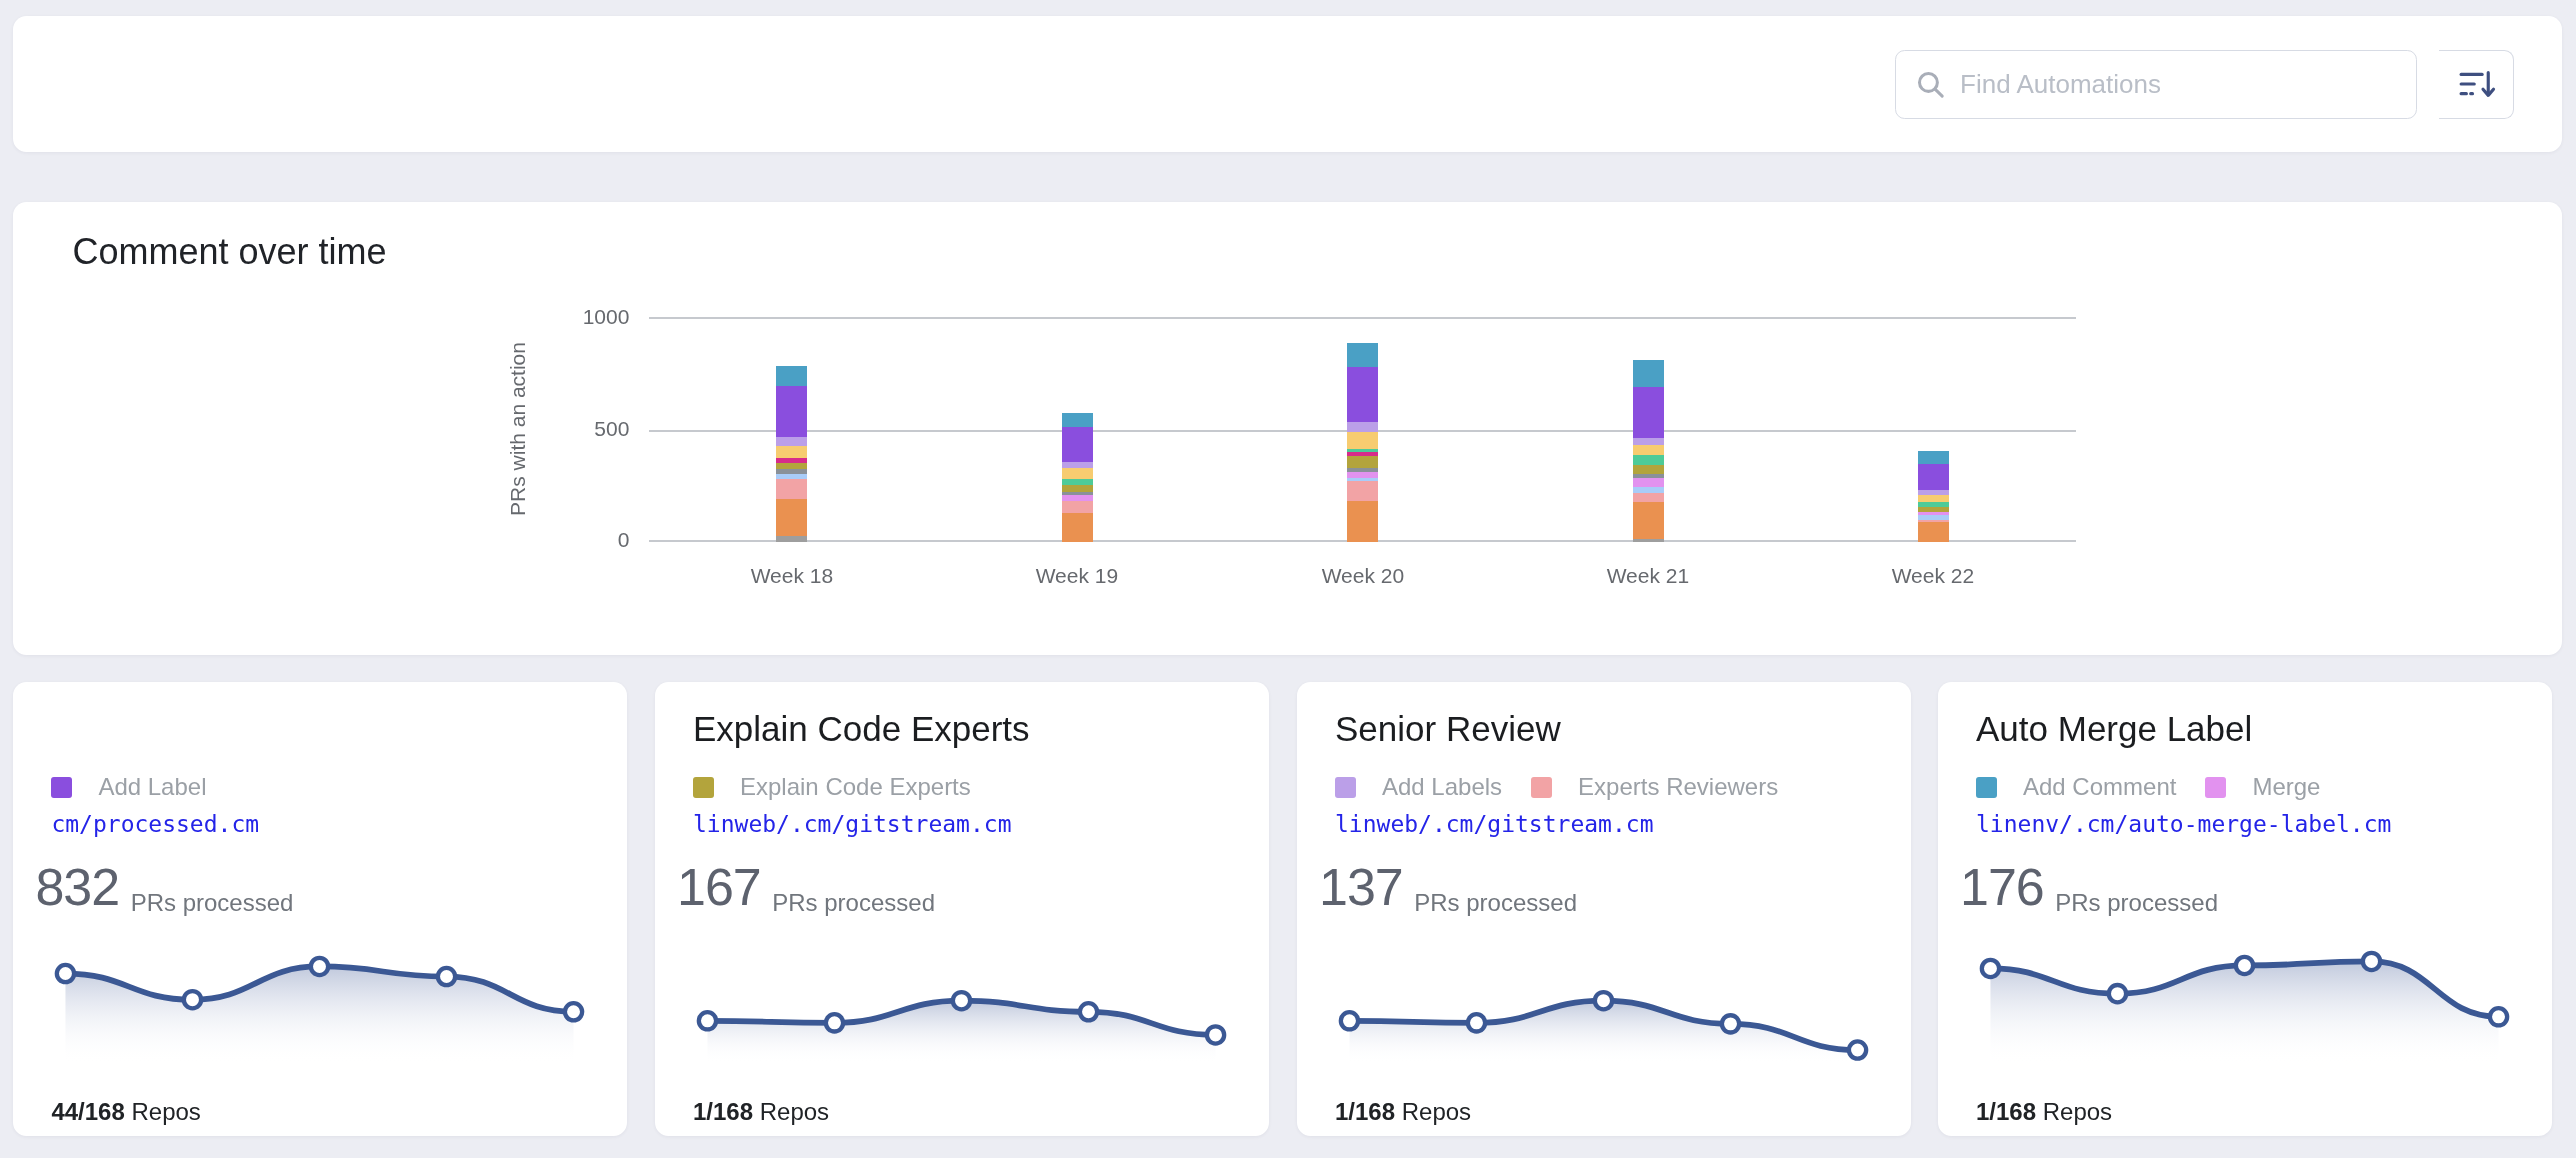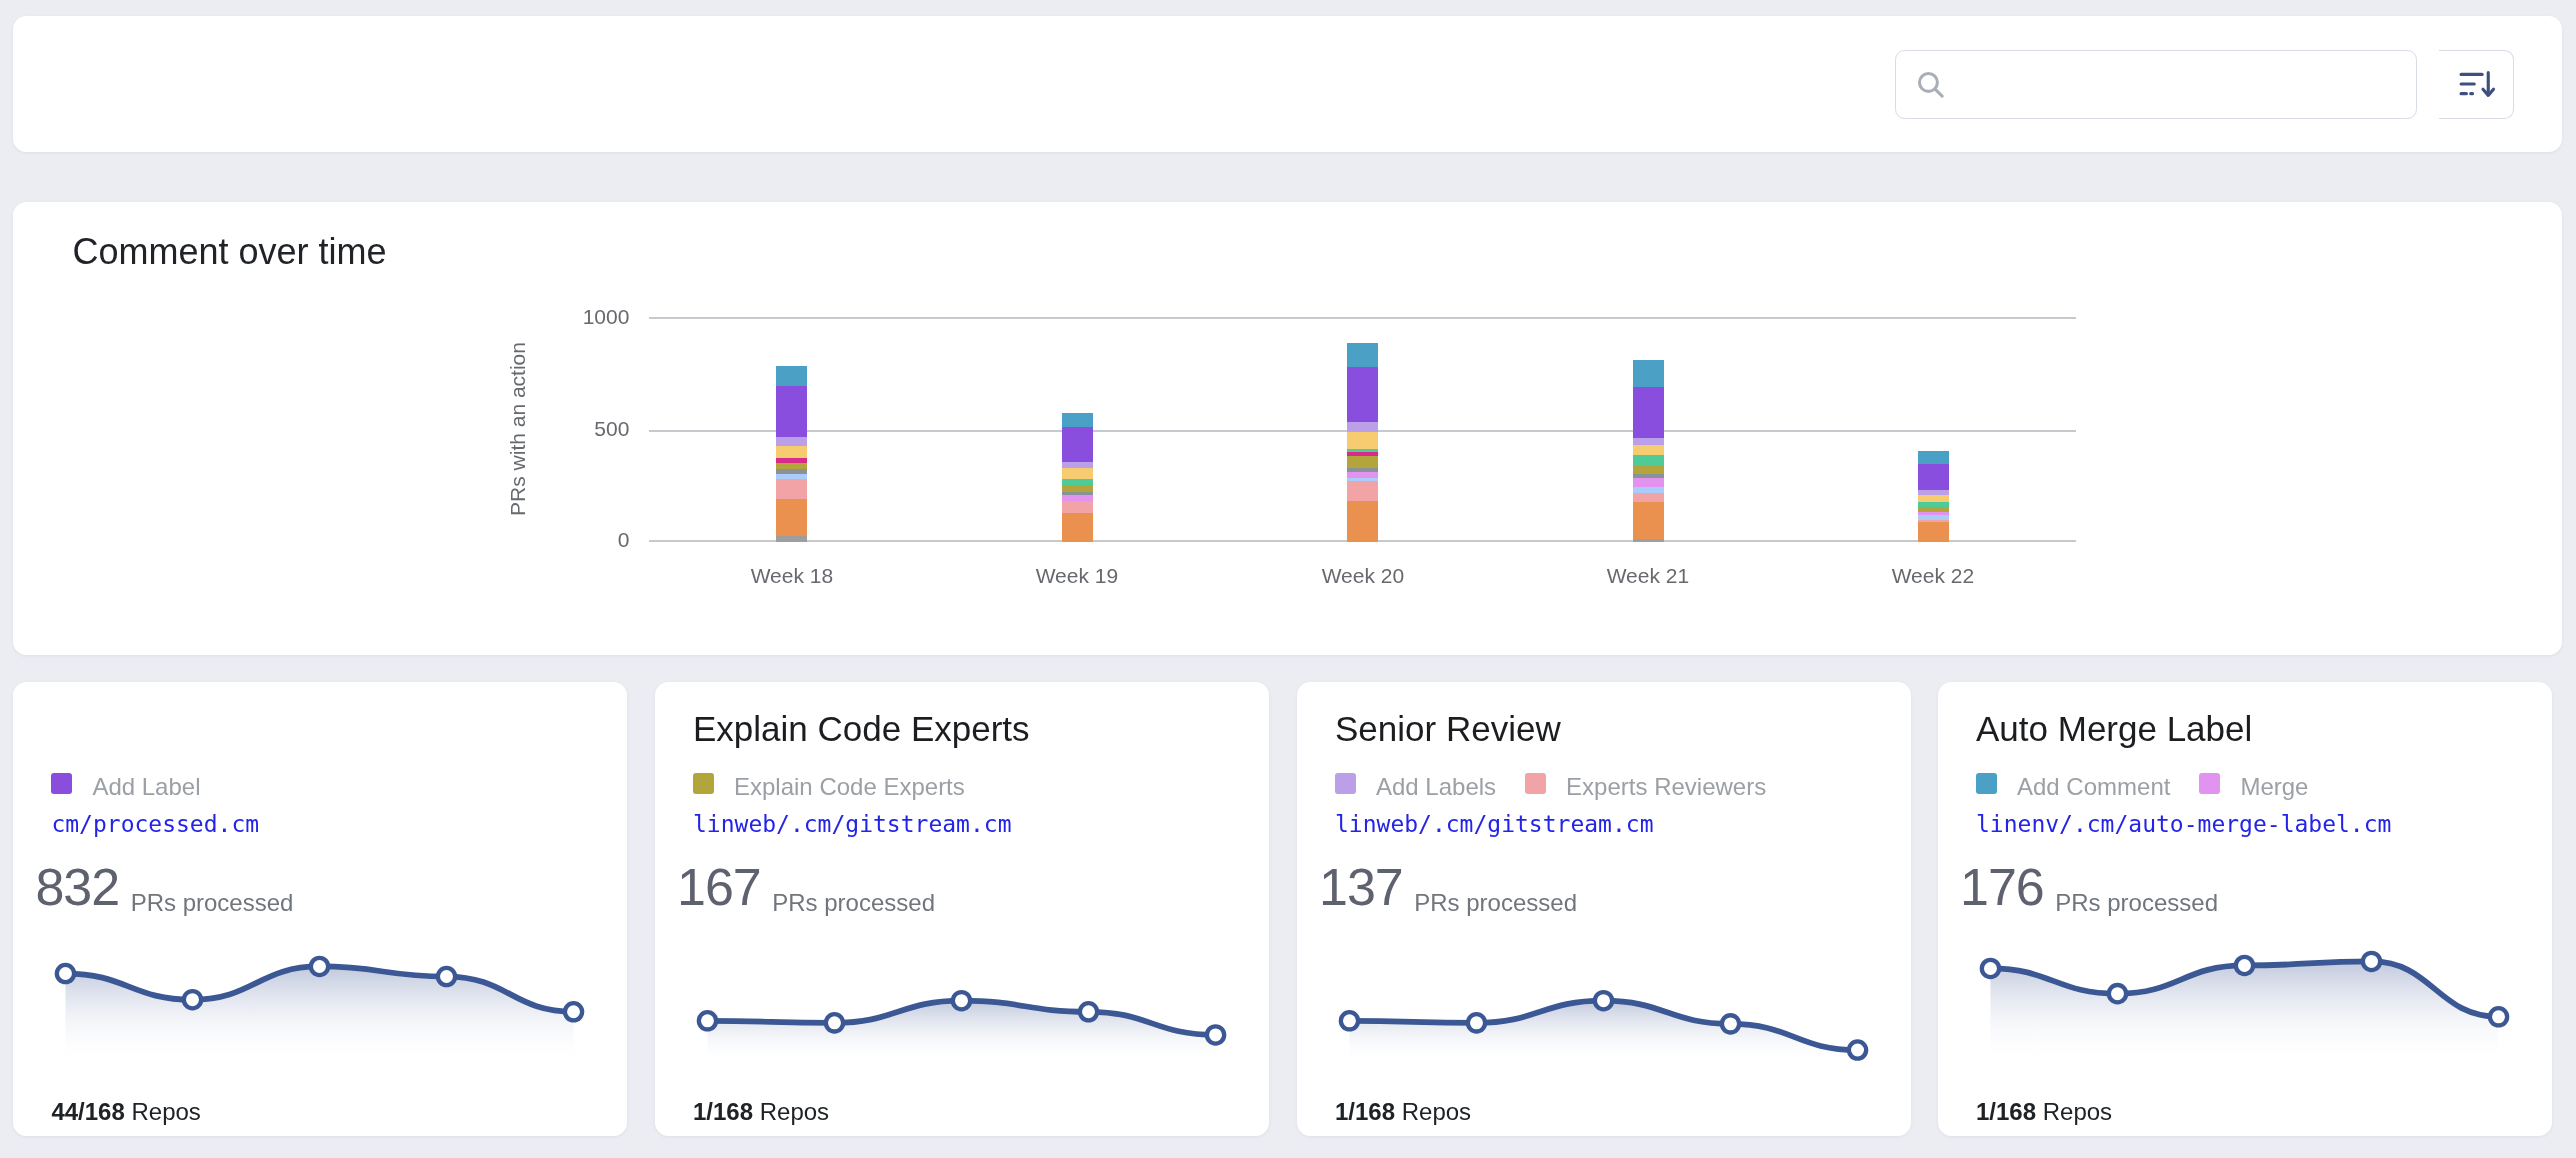--- a/index.html
+++ b/index.html
@@ -36,41 +36,42 @@
   .bar-col div { width:100%; }
   .ytick { position:absolute; width:105px; text-align:right; font-size:21px; color:#66696e; }
   .xlabel { position:absolute; text-align:center; font-size:21px; color:#66696e; top:362px; }
   .y-axis-label { position:absolute; left:505px; top:227px; transform:translate(-50%,-50%) rotate(-90deg);
                   font-size:21px; color:#66696e; white-space:nowrap; }
 
   
   .stat-card { top:682px; width:614px; height:454px; }
   .stat-title { position:absolute; left:38px; top:27px; font-size:35px; color:#1b1d20; }
   .legend-row { position:absolute; left:38px; top:91px; display:flex; gap:29px; }
-  .legend-item { display:flex; align-items:flex-start; gap:20px; }
+  .legend-item { display:flex; align-items:center; gap:26px; }
   .legend-swatch { width:21px; height:21px; border-radius:2.9px; }
   .legend-label { font-size:24px; color:#9ba0a6; }
   .repo-link { position:absolute; left:38px; top:129px; font-size:23px; color:#2424e8;
                font-family:"DejaVu Sans Mono", monospace; text-decoration:none; cursor:pointer; }
   .num-row { position:absolute; left:22px; top:175px; display:flex; align-items:flex-end; }
   .big-num { font-size:52px; color:#5d626e; letter-spacing:-1px; }
   .num-label { font-size:24px; color:#71767d; margin-left:11.5px; }
   .spark { position:absolute; left:38px; top:255px; }
   .repos-row { position:absolute; left:38px; top:416px; font-size:24px; color:#202326; }
   .repos-count { font-weight:bold; }
 </style>
 </head>
 <body>
 
 <div class="card topbar">
   <div class="searchbox">
     <svg width="33" height="33" viewBox="0 0 24 24" fill="none" stroke="#a9aeb8" stroke-width="2.2" stroke-linecap="round">
       <circle cx="10.5" cy="10.5" r="6.5"></circle>
       <line x1="15.5" y1="15.5" x2="20.5" y2="20.5"></line>
     </svg>
+    <input type="text" placeholder="Find Automations" style="">
   </div>
   <div class="sortgroup">
     <div class="icon-btn">
       <svg width="42" height="42" viewBox="0 0 48 48" fill="none" stroke="#3e4f80" stroke-width="3.6" stroke-linecap="round" stroke-linejoin="round">
         <path d="M7 13h24"></path>
         <path d="M7 24h15"></path>
         <path d="M7 35h6"></path>
         <path d="M18 35h2"></path>
         <path d="M38 11v25"></path>
         <path d="M32 30l6 7 6-7"></path>

